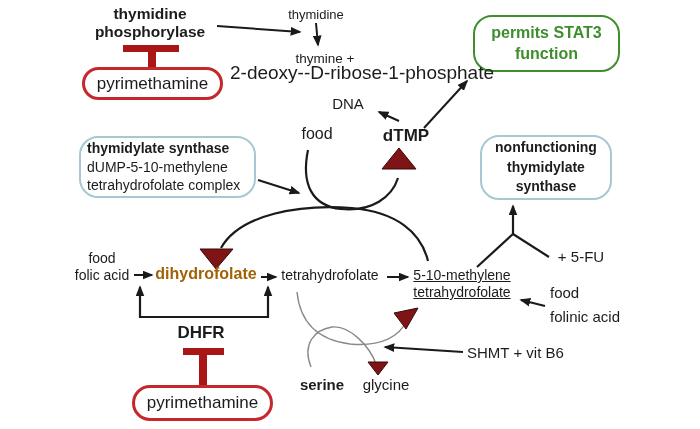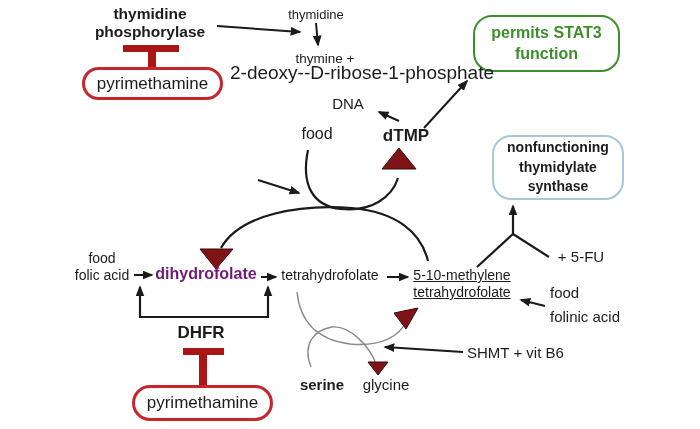--- a/index.html
+++ b/index.html
@@ -17,21 +17,21 @@
     position: absolute;
     transform: translate(-50%, -50%);
     white-space: pre-line;
     text-align: center;
     font-size: 14px;
     line-height: 1.18;
     color: #1c1c1c;
   }
   .lbl.left { transform: translate(0, -50%); text-align: left; }
   .bold { font-weight: bold; }
-  .green { color: #701a75; }
+  .green { color: #a16207; }
   .box {
     position: absolute;
     background: #fff;
     display: flex; flex-direction: column;
     align-items: center; justify-content: center;
     text-align: center;
     white-space: pre-line;
     border-radius: 19px;
   }
   .red-box { border: 3px solid #c5272d; font-size: 17px; color:#1c1c1c; }
@@ -90,22 +90,27 @@
 
   <div class="box red-box" style="left:82px; top:67px; width:141px; height:33px;">
     <span>pyrimethamine</span>
   </div>
 
   <div class="box green-box" style="left:473px; top:15px; width:147px; height:57px;">
     <span>permits STAT3
 function</span>
   </div>
 
+  <div class="box blue-box" id="box-ts" style="left:79px; top:136px; width:177px; height:62px;">
+    <span class="bold">thymidylate synthase</span>
+    <span>dUMP-5-10-methylene
+tetrahydrofolate complex</span>
+  </div>
 
-  <div class="box blue-box" id="box-nonfunc" style="left:480px; top:135px; width:132px; height:65px;margin-left:12px;">
+  <div class="box blue-box" id="box-nonfunc" style="left:480px; top:135px; width:132px; height:65px;">
     <span>nonfunctioning
 thymidylate
 synthase</span>
   </div>
 
   <div class="box red-box" style="left:132px; top:385px; width:141px; height:36px;">
     <span>pyrimethamine</span>
   </div>
 
   <div class="lbl bold" style="left:150px; top:23px; font-size:15.5px;">thymidine

